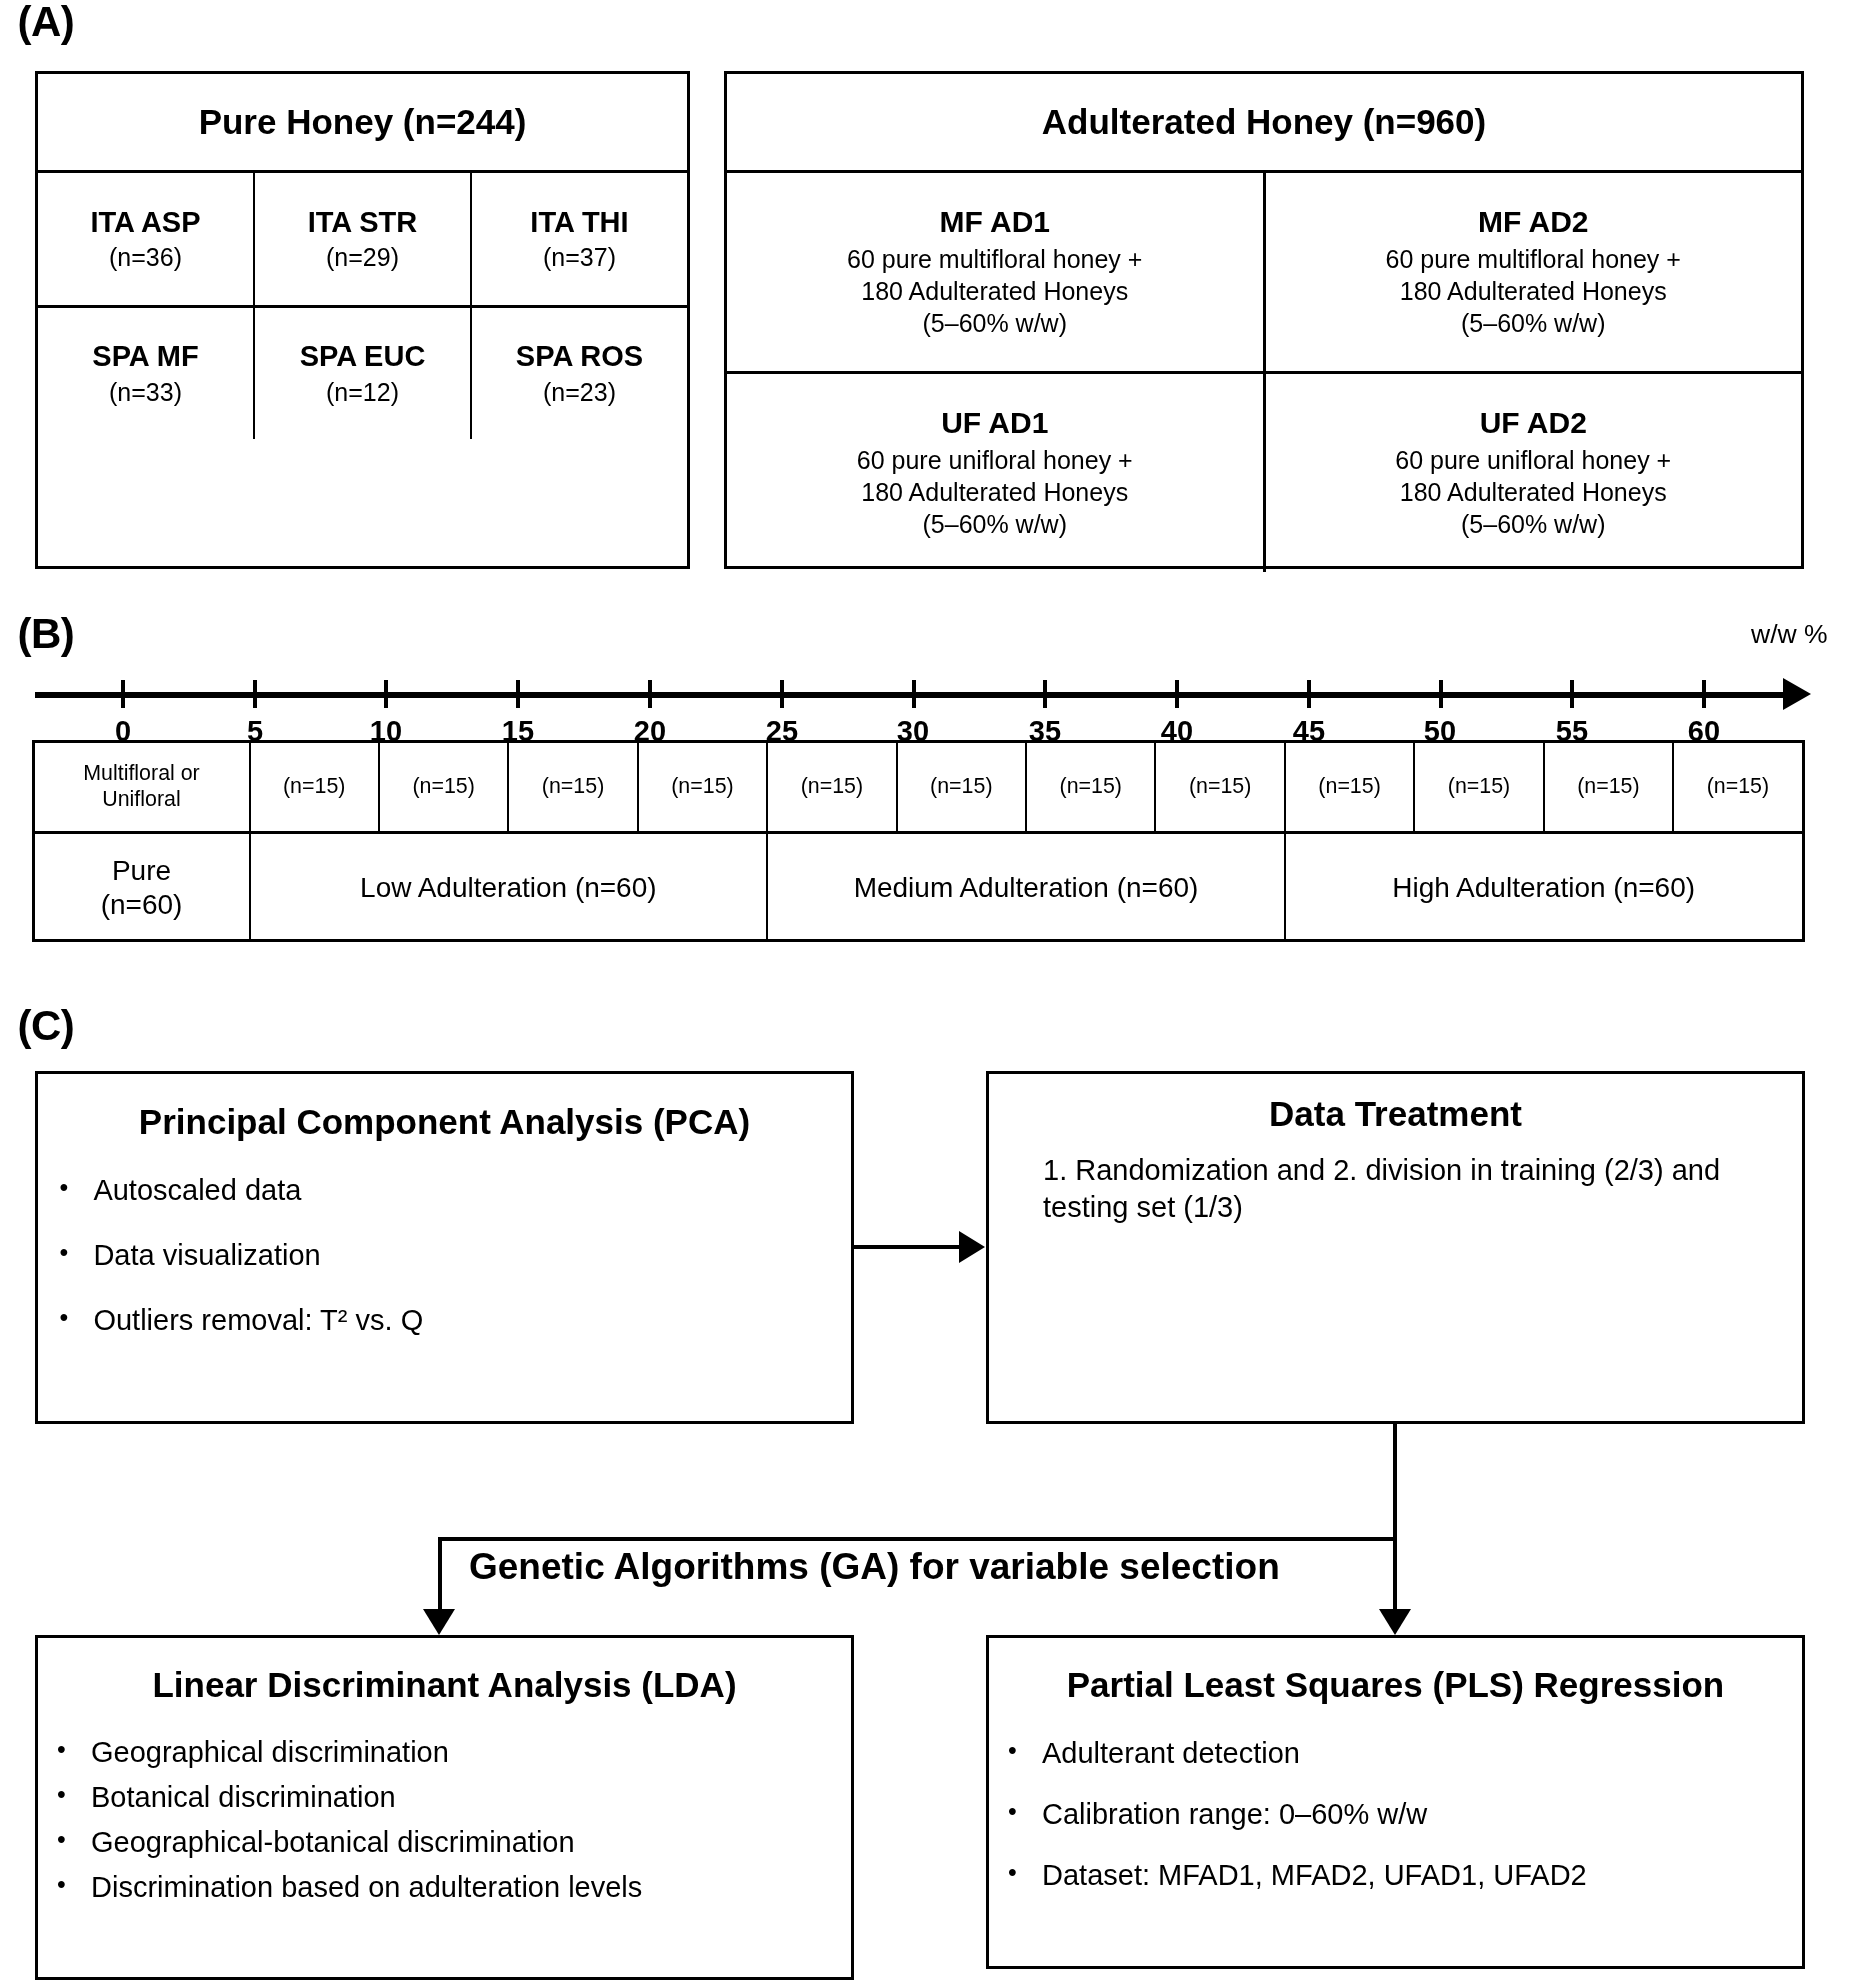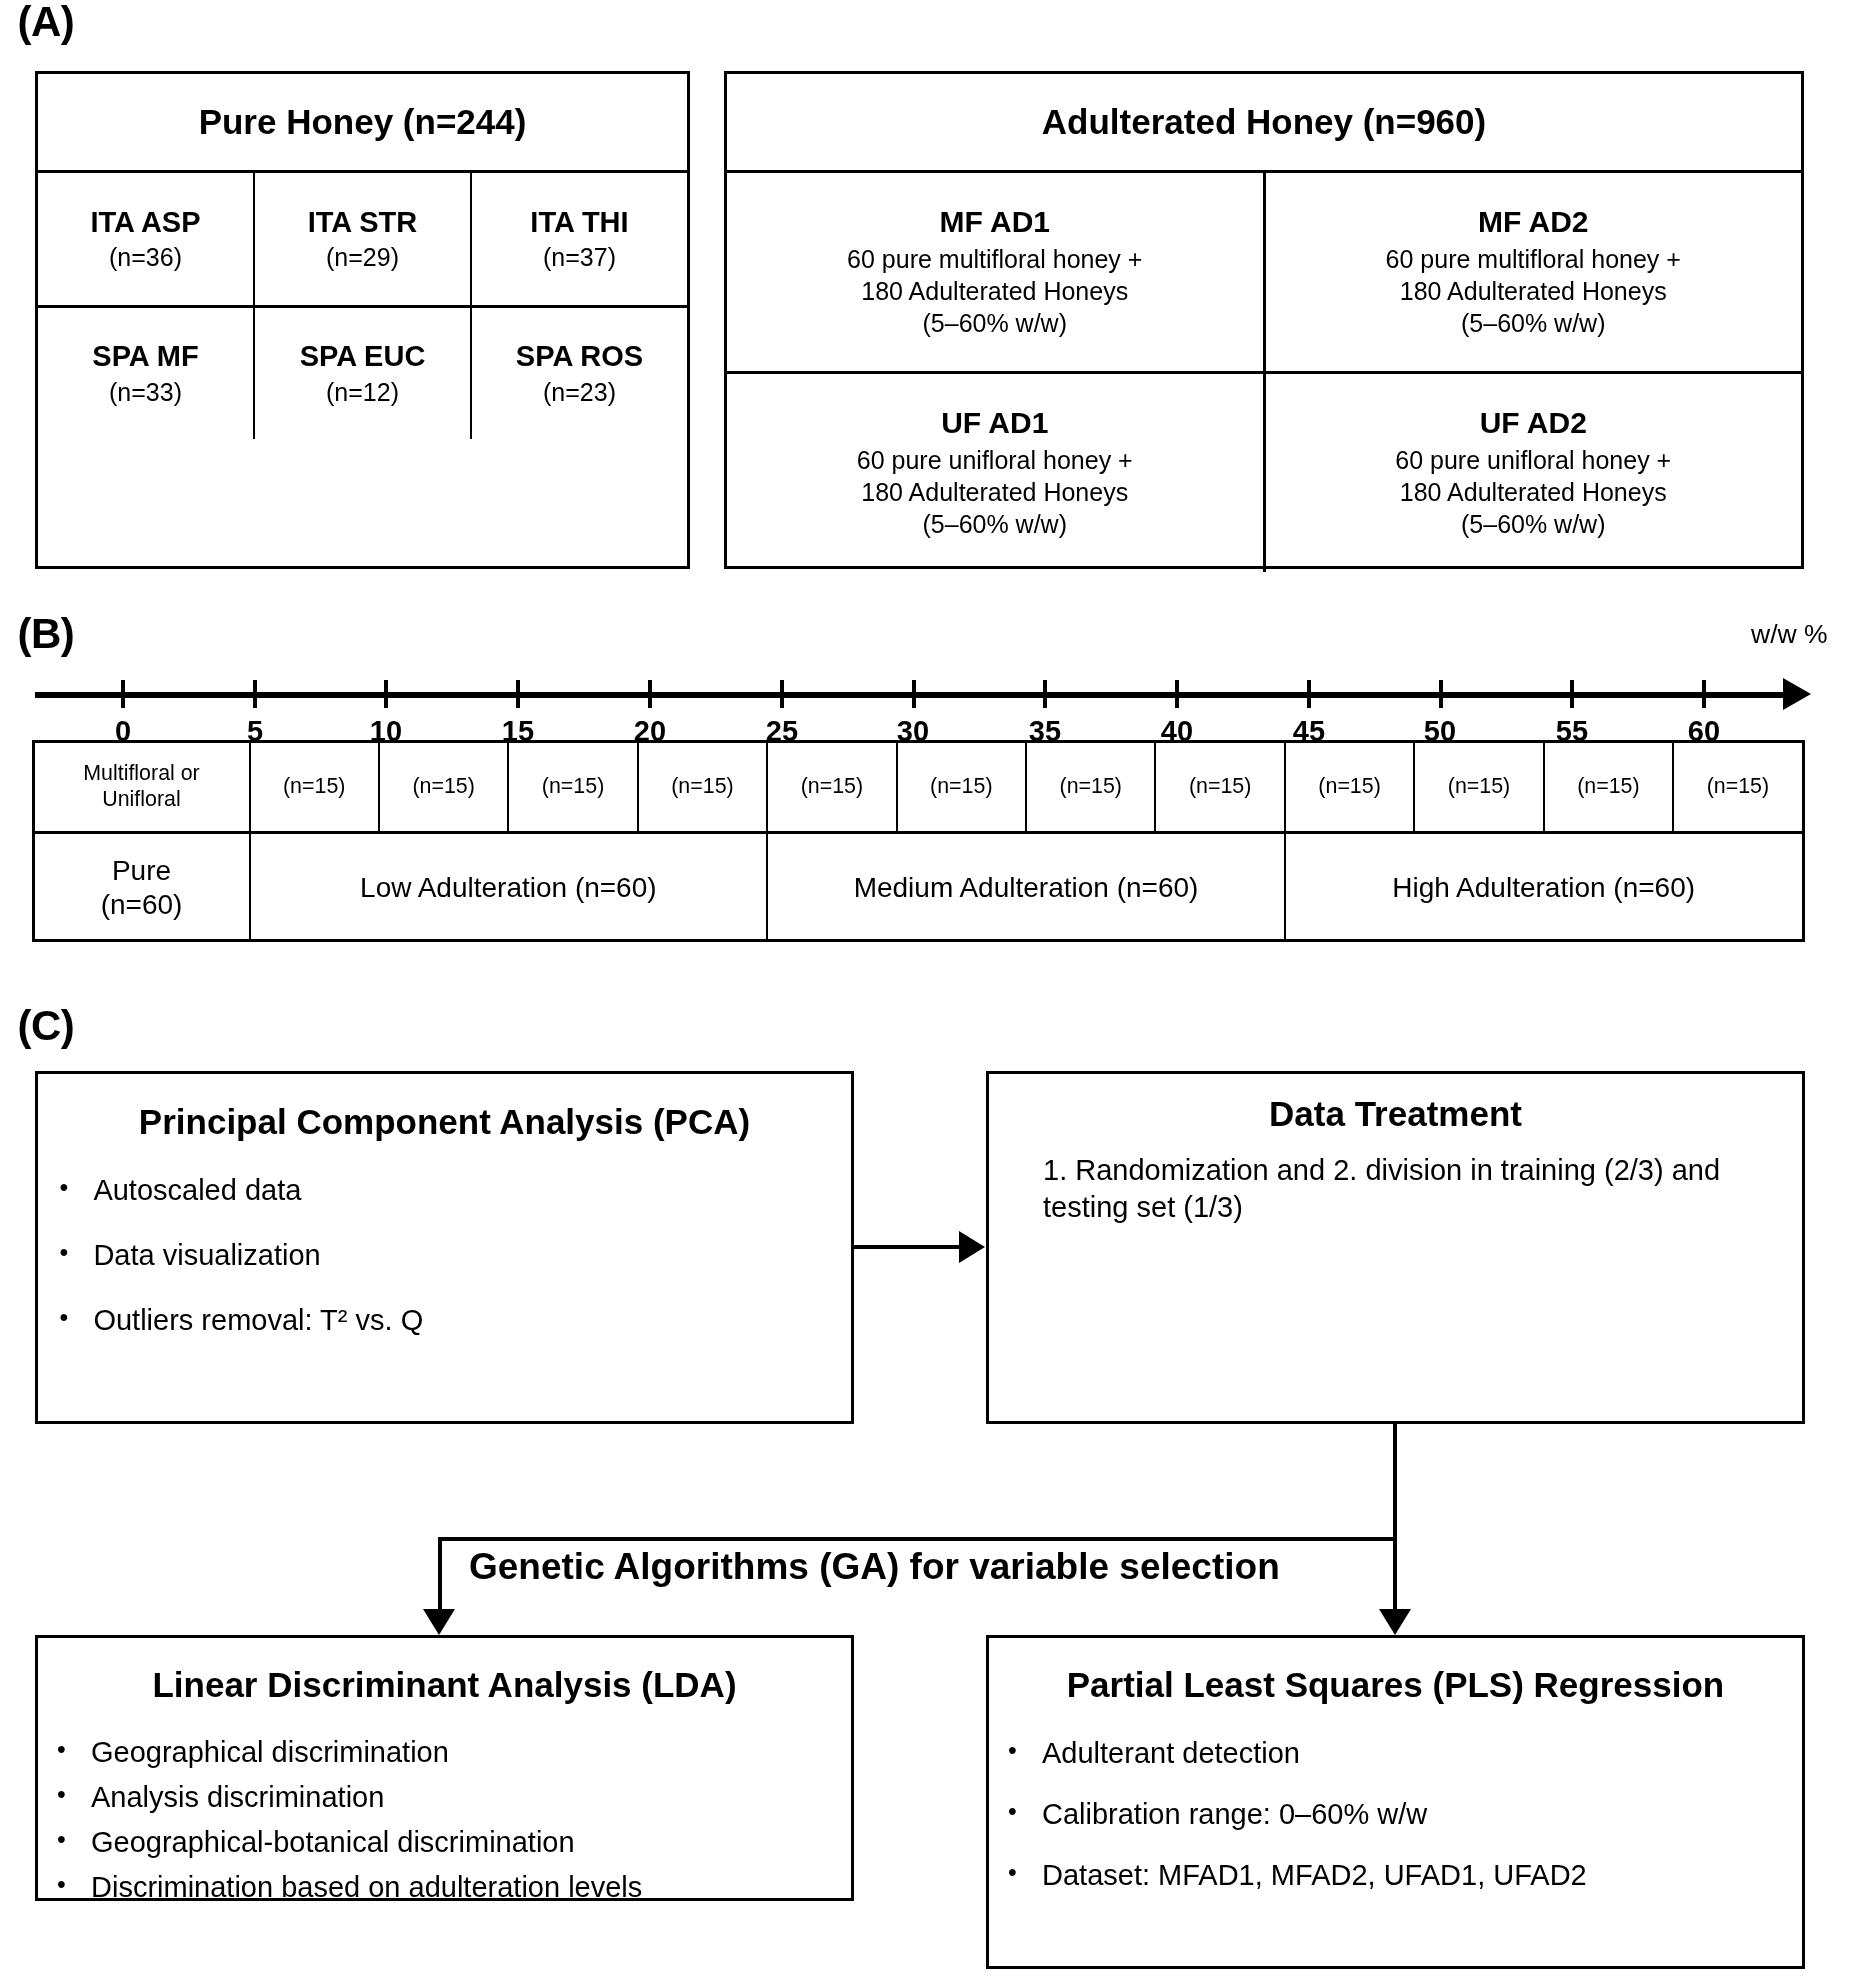--- a/index.html
+++ b/index.html
@@ -228,30 +228,30 @@
 <div class="arrow-right" style="left:959px;top:1231px;"></div>
 
 <div class="abs ln" style="left:1393px;top:1424px;width:3.8px;height:117px;"></div>
 <div class="abs ln" style="left:438px;top:1537px;width:959px;height:3.8px;"></div>
 <div class="abs ln" style="left:438px;top:1537px;width:3.8px;height:82px;"></div>
 <div class="abs ln" style="left:1393px;top:1537px;width:3.8px;height:82px;"></div>
 <div class="arrow-down" style="left:423px;top:1609px;"></div>
 <div class="arrow-down" style="left:1379px;top:1609px;"></div>
 <div class="ga-text" style="left:469px;top:1546px;">Genetic Algorithms (GA) for variable selection</div>
 
-<div class="abs bx" style="left:35px;top:1635px;width:819px;height:266px;padding:14px 19px;">
+<div class="abs bx" style="left:35px;top:1635px;width:819px;height:345px;padding:14px 19px;">
   <div class="cbox-title" style="margin-top:12.6px;margin-bottom:29px;">Linear Discriminant Analysis (LDA)</div>
   <ul class="bullets">
     <li>
         <span class="bull">•</span>
         <span>Geographical discrimination</span>
       </li>
     <li style="margin-top:8.8px;">
         <span class="bull">•</span>
-        <span>Analysis discrimination</span>
+        <span>Botanical discrimination</span>
       </li>
     <li style="margin-top:8.8px;">
         <span class="bull">•</span>
         <span>Geographical-botanical discrimination</span>
       </li>
     <li style="margin-top:8.8px;">
         <span class="bull">•</span>
         <span>Discrimination based on adulteration levels</span>
       </li>
   </ul>

